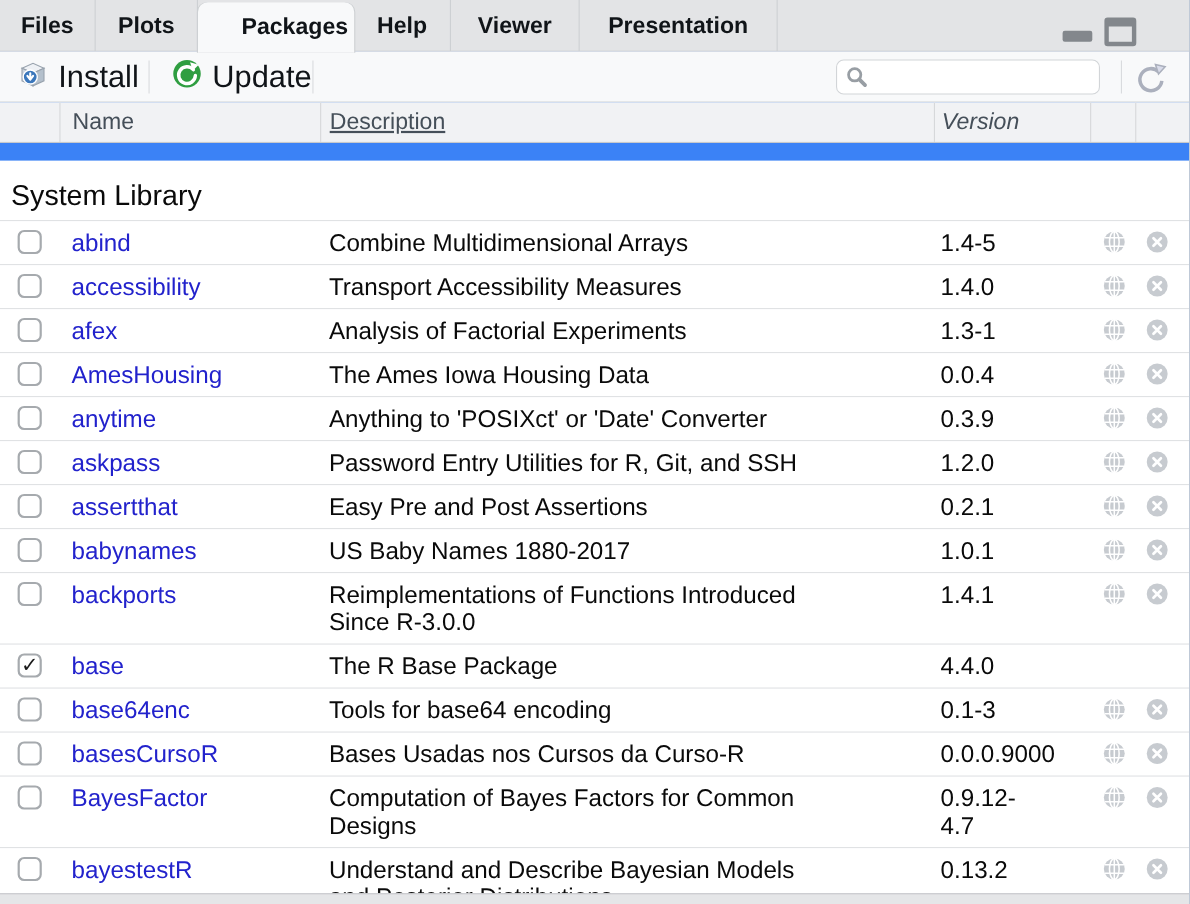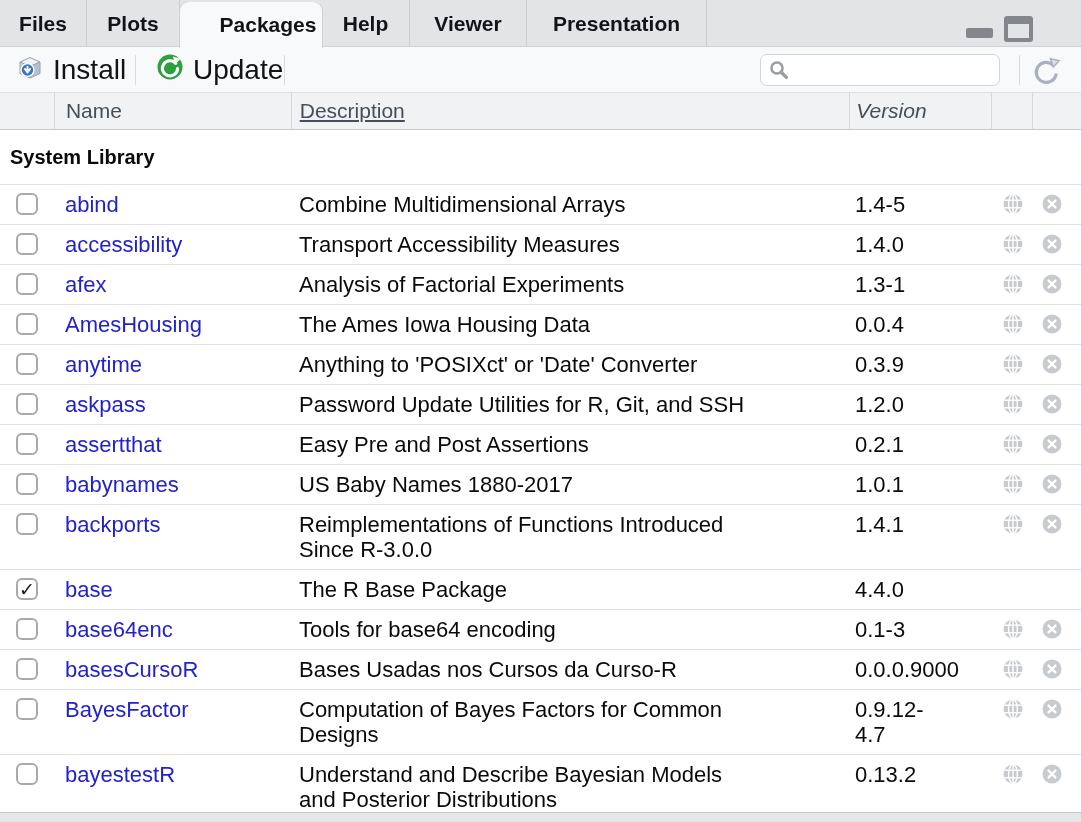--- a/index.html
+++ b/index.html
@@ -124,21 +124,21 @@
   .th-desc { width: 559px; padding-left: 8px; text-decoration: underline; }
   .th-version { width: 142px; padding-left: 6px; font-style: italic; }
   .th-a1 { width: 41px; }
   .th-a2 { width: 49px; }
 
   
   .tbody { background: #fff; }
   .section-title {
     height: 54px;
     padding: 16px 0 0 10px;
-    font-size: 20px; font-weight: 700; color: #0a0a0a;
+    font-size: 26px; font-weight: 400; color: #0a0a0a; margin-top: 16px;
   }
   .row {
     display: flex;
     align-items: flex-start;
     min-height: 39px;
     padding: 7px 0;
     border-top: 1px solid #e0e2e4;
     font-size: 22px; line-height: 25px; color: #0a0a0a; justify-content: flex-end;
   }
   .cell { flex: none; }
@@ -351,21 +351,21 @@
       </div>
     </div>
 
     <div class="row">
       <div class="cell c-check">
         <span class="checkbox">
             <span class="checkmark" style="visibility: hidden;">✓</span>
           </span>
       </div>
       <div class="cell c-name"><a class="pkg-link">askpass</a></div>
-      <div class="cell c-desc">Password Update Utilities for R, Git, and SSH</div>
+      <div class="cell c-desc">Password Entry Utilities for R, Git, and SSH</div>
       <div class="cell c-version">1.2.0</div>
       <div class="cell c-actions">
         <span class="icon-btn"><svg width="22" height="22" viewBox="0 0 22 22">
               <use href="#svg-globe"></use>
             </svg></span>
         <span class="icon-btn"><svg width="22" height="22" viewBox="0 0 22 22">
               <use href="#svg-x"></use>
             </svg></span>
       </div>
     </div>

